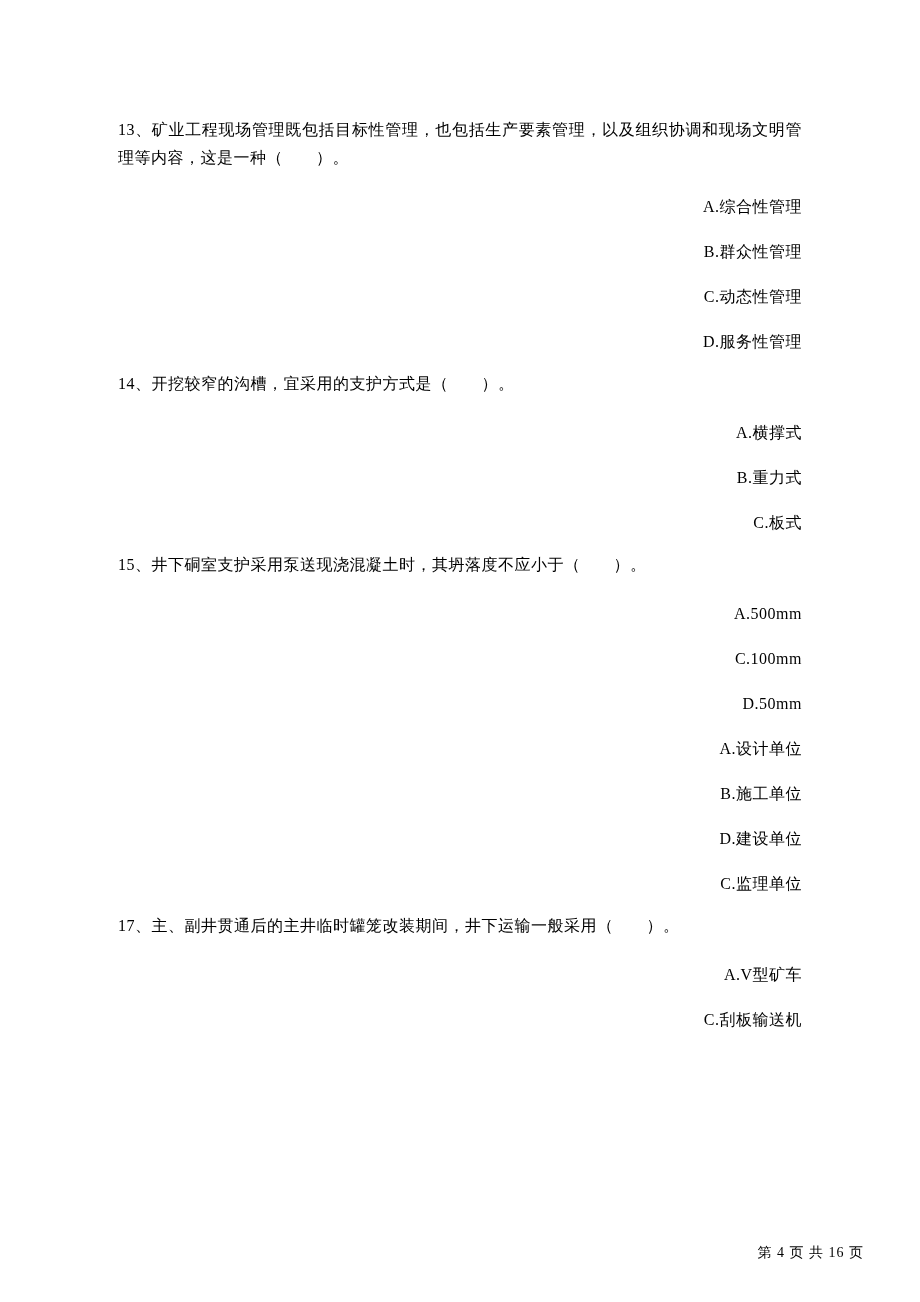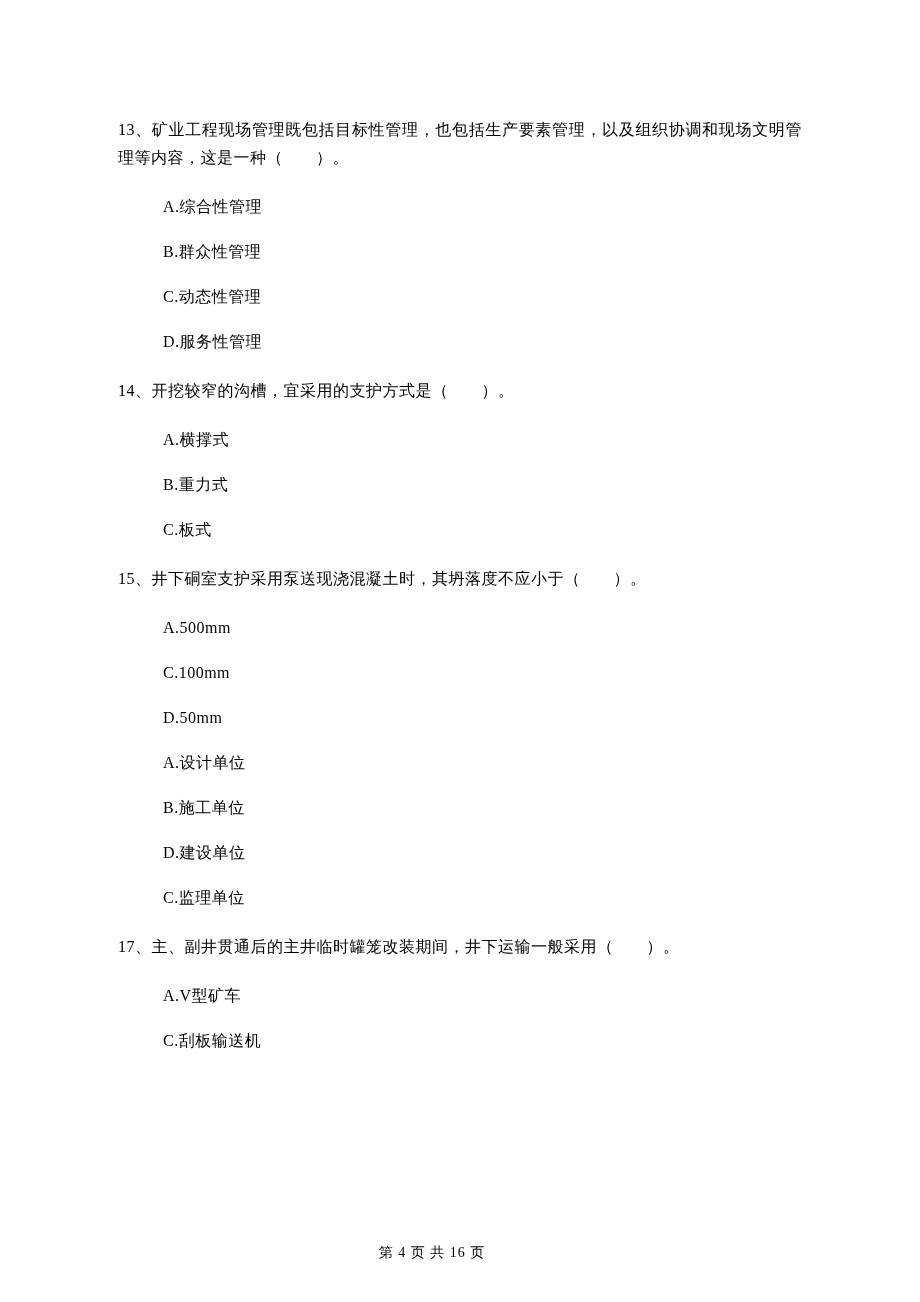--- a/index.html
+++ b/index.html
@@ -25,30 +25,31 @@
       letter-spacing: 0.5px;
       text-align: justify;
     }
     .options {
       padding-left: 45px;
     }
     .option {
       line-height: 20px;
       margin-top: 25px;
       letter-spacing: 0.5px;
+      text-align: right;
     }
     .q-spacing {
-      margin-top: 25px;
+      margin-top: 18px;
     }
     .footer {
       position: absolute;
       bottom: 40px;
       width: 864px;
       left: 0;
-      text-align: center;
+      text-align: right;
       font-size: 14px;
       letter-spacing: 1px;
     }
   </style>
 </head>
 <body>
 
 <div class="page">
 
   <div class="question-block">

